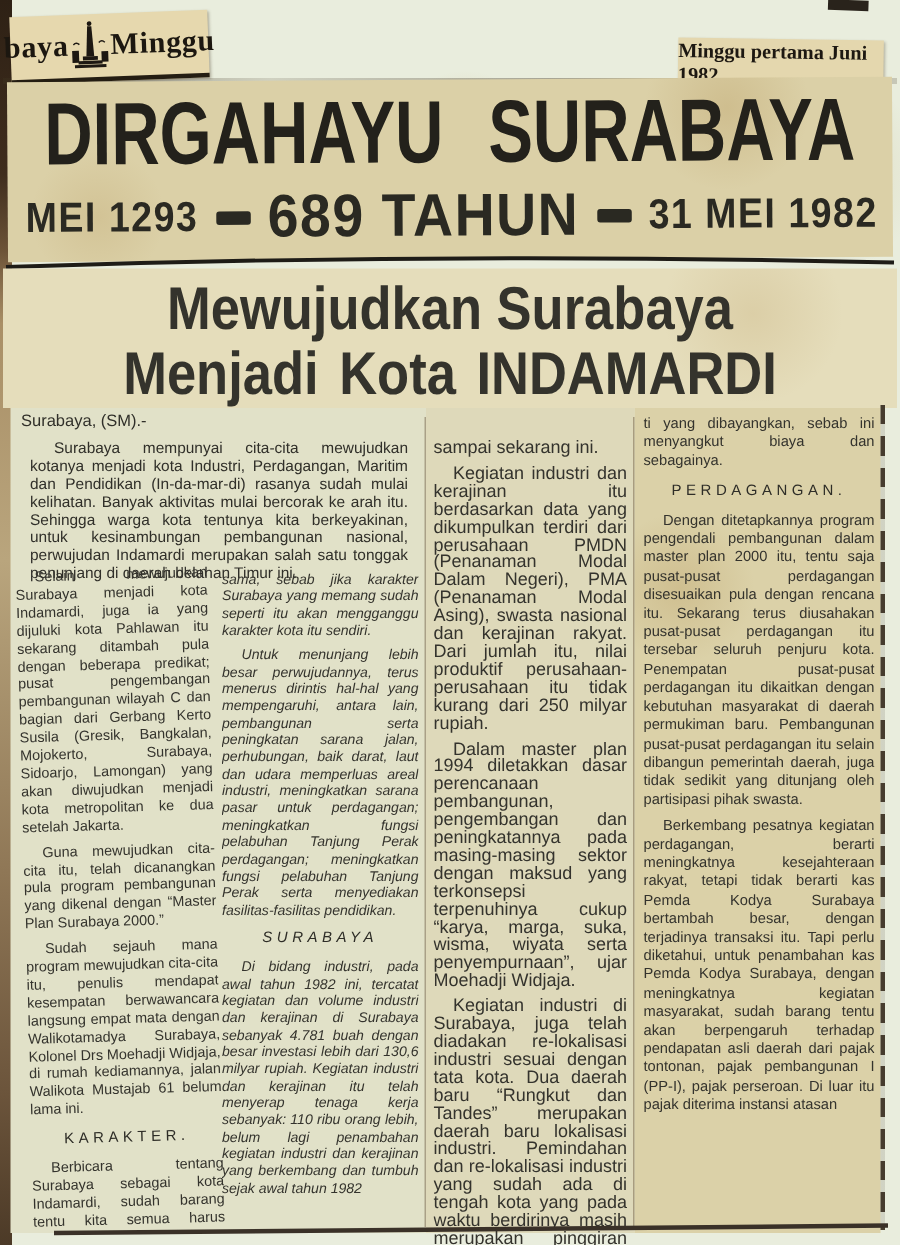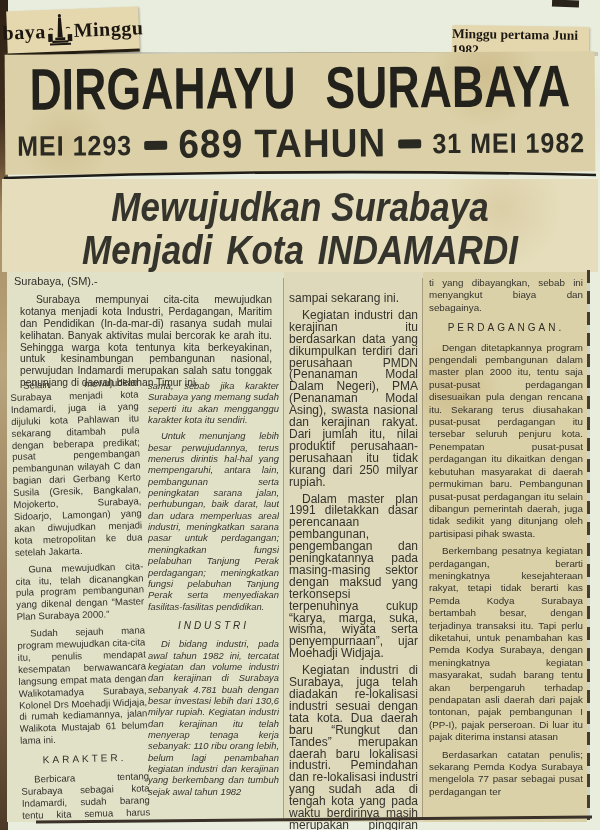--- a/index.html
+++ b/index.html
@@ -37,21 +37,21 @@
     font-size:46px;letter-spacing:0px;word-spacing:18px;color:#23211b;
     transform:scale(.97,1.28);transform-origin:center top;white-space:nowrap;}
   .ageline{position:absolute;bottom:8px;left:12px;right:10px;display:flex;align-items:center;
     justify-content:space-between;color:#2a2922;}
   .age-small{font-size:25px;font-weight:bold;transform:scaleY(1.12);white-space:nowrap;letter-spacing:1px;}
   .age-big{font-size:37px;font-weight:bold;transform:scaleY(1.08);white-space:nowrap;letter-spacing:1px;}
   .age-dash{width:23px;height:9px;background:#2a2922;border-radius:2px;flex:0 0 auto;}
   .curve-rule{position:absolute;left:0;top:166px;width:600px;height:16px;}
   
   .subhead{position:absolute;left:2px;top:179px;width:596px;height:93px;background:#e5ddbb;
-    background-image:radial-gradient(circle at 500px 30px, rgba(175,140,75,.18), transparent 60px);font-style:italic;}
+    background-image:radial-gradient(circle at 500px 30px, rgba(175,140,75,.18), transparent 60px);}
   .subhead .l1,.subhead .l2{text-align:center;font-weight:bold;color:#34332c;transform:scaleY(1.15);
     transform-origin:center top;white-space:nowrap;}
   .subhead .l1{font-size:35px;margin-top:5px;}
   .subhead .l2{font-size:35px;margin-top:3px;word-spacing:4px;}
   
   .piece-left{position:absolute;left:7px;top:272px;width:277px;height:550px;background:#e1e1c8;}
   .piece-mid{position:absolute;left:284px;top:272px;width:139px;height:550px;background:#ded9ba;}
   .piece-right{position:absolute;left:423px;top:272px;width:164px;height:550px;background:#dbd1a8;
     background-image:radial-gradient(circle at 30px 120px, rgba(170,135,70,.25), transparent 50px);}
   .vline{position:absolute;top:278px;width:1px;height:540px;background:rgba(92,72,46,.42);}
@@ -140,34 +140,33 @@
     <p>Selain mewujudkan Surabaya menjadi kota Indamardi, juga ia yang dijuluki kota Pahlawan itu sekarang ditambah pula dengan beberapa predikat; pusat pengembangan pembangunan wilayah C dan bagian dari Gerbang Kerto Susila (Gresik, Bangkalan, Mojokerto, Surabaya, Sidoarjo, Lamongan) yang akan diwujudkan menjadi kota metropolitan ke dua setelah Jakarta.</p>
     <p>Guna mewujudkan cita-cita itu, telah dicanangkan pula program pembangunan yang dikenal dengan “Master Plan Surabaya 2000.”</p>
     <p>Sudah sejauh mana program mewujudkan cita-cita itu, penulis mendapat kesempatan berwawancara langsung empat mata dengan Walikotamadya Surabaya, Kolonel Drs Moehadji Widjaja, di rumah kediamannya, jalan Walikota Mustajab 61 belum lama ini.</p>
     <div class="shead">KARAKTER.</div>
     <p>Berbicara tentang Surabaya sebagai kota Indamardi, sudah barang tentu kita semua harus melihat aspek-aspek itu dalam derajat yang</p>
   </div>
 
   <div class="col col2">
     <p class="cont">sama, sebab jika karakter Surabaya yang memang sudah seperti itu akan mengganggu karakter kota itu sendiri.</p>
     <p>Untuk menunjang lebih besar perwujudannya, terus menerus dirintis hal-hal yang mempengaruhi, antara lain, pembangunan serta peningkatan sarana jalan, perhubungan, baik darat, laut dan udara memperluas areal industri, meningkatkan sarana pasar untuk perdagangan; meningkatkan fungsi pelabuhan Tanjung Perak perdagangan; meningkatkan fungsi pelabuhan Tanjung Perak serta menyediakan fasilitas-fasilitas pendidikan.</p>
-    <div class="shead">INDUSTRI</div>
+    <div class="shead">SURABAYA</div>
     <p>Di bidang industri, pada awal tahun 1982 ini, tercatat kegiatan dan volume industri dan kerajinan di Surabaya sebanyak 4.781 buah dengan besar investasi lebih dari 130,6 milyar rupiah. Kegiatan industri dan kerajinan itu telah menyerap tenaga kerja sebanyak: 110 ribu orang lebih, belum lagi penambahan kegiatan industri dan kerajinan yang berkembang dan tumbuh sejak awal tahun 1982</p>
   </div>
 
   <div class="col col3">
     <p class="cont">sampai sekarang ini.</p>
     <p>Kegiatan industri dan kerajinan itu berdasarkan data yang dikumpulkan terdiri dari perusahaan PMDN (Penanaman Modal Dalam Negeri), PMA (Penanaman Modal Asing), swasta nasional dan kerajinan rakyat. Dari jumlah itu, nilai produktif perusahaan-perusahaan itu tidak kurang dari 250 milyar rupiah.</p>
-    <p>Dalam master plan 1991 diletakkan dasar perencanaan pembangunan, pengembangan dan peningkatannya pada masing-masing sektor dengan maksud yang terkonsepsi terpenuhinya cukup “karya, marga, suka, wisma, wiyata serta penyempurnaan”, ujar Moehadji Widjaja.</p>
+    <p>Dalam master plan 1994 diletakkan dasar perencanaan pembangunan, pengembangan dan peningkatannya pada masing-masing sektor dengan maksud yang terkonsepsi terpenuhinya cukup “karya, marga, suka, wisma, wiyata serta penyempurnaan”, ujar Moehadji Widjaja.</p>
     <p>Kegiatan industri di Surabaya, juga telah diadakan re-lokalisasi industri sesuai dengan tata kota. Dua daerah baru “Rungkut dan Tandes” merupakan daerah baru lokalisasi industri. Pemindahan dan re-lokalisasi industri yang sudah ada di tengah kota yang pada waktu berdirinya masih merupakan pinggiran kota di zaman Belanda, pelaksanaannya tidak mudah seper-</p>
   </div>
 
   <div class="col col4">
     <p class="cont">ti yang dibayangkan, sebab ini menyangkut biaya dan sebagainya.</p>
     <div class="shead">PERDAGANGAN.</div>
     <p>Dengan ditetapkannya program pengendali pembangunan dalam master plan 2000 itu, tentu saja pusat-pusat perdagangan disesuaikan pula dengan rencana itu. Sekarang terus diusahakan pusat-pusat perdagangan itu tersebar seluruh penjuru kota. Penempatan pusat-pusat perdagangan itu dikaitkan dengan kebutuhan masyarakat di daerah permukiman baru. Pembangunan pusat-pusat perdagangan itu selain dibangun pemerintah daerah, juga tidak sedikit yang ditunjang oleh partisipasi pihak swasta.</p>
     <p>Berkembang pesatnya kegiatan perdagangan, berarti meningkatnya kesejahteraan rakyat, tetapi tidak berarti kas Pemda Kodya Surabaya bertambah besar, dengan terjadinya transaksi itu. Tapi perlu diketahui, untuk penambahan kas Pemda Kodya Surabaya, dengan meningkatnya kegiatan masyarakat, sudah barang tentu akan berpengaruh terhadap pendapatan asli daerah dari pajak tontonan, pajak pembangunan I (PP-I), pajak perseroan. Di luar itu pajak diterima instansi atasan</p>
-    <p>Berdasarkan catatan penulis; sekarang Pemda Kodya Surabaya mengelola 77 pasar sebagai pusat perdagangan ter</p>
   </div>
 
   <div class="bottom-rule"></div>
 
 </div>
 
 </body></html>

